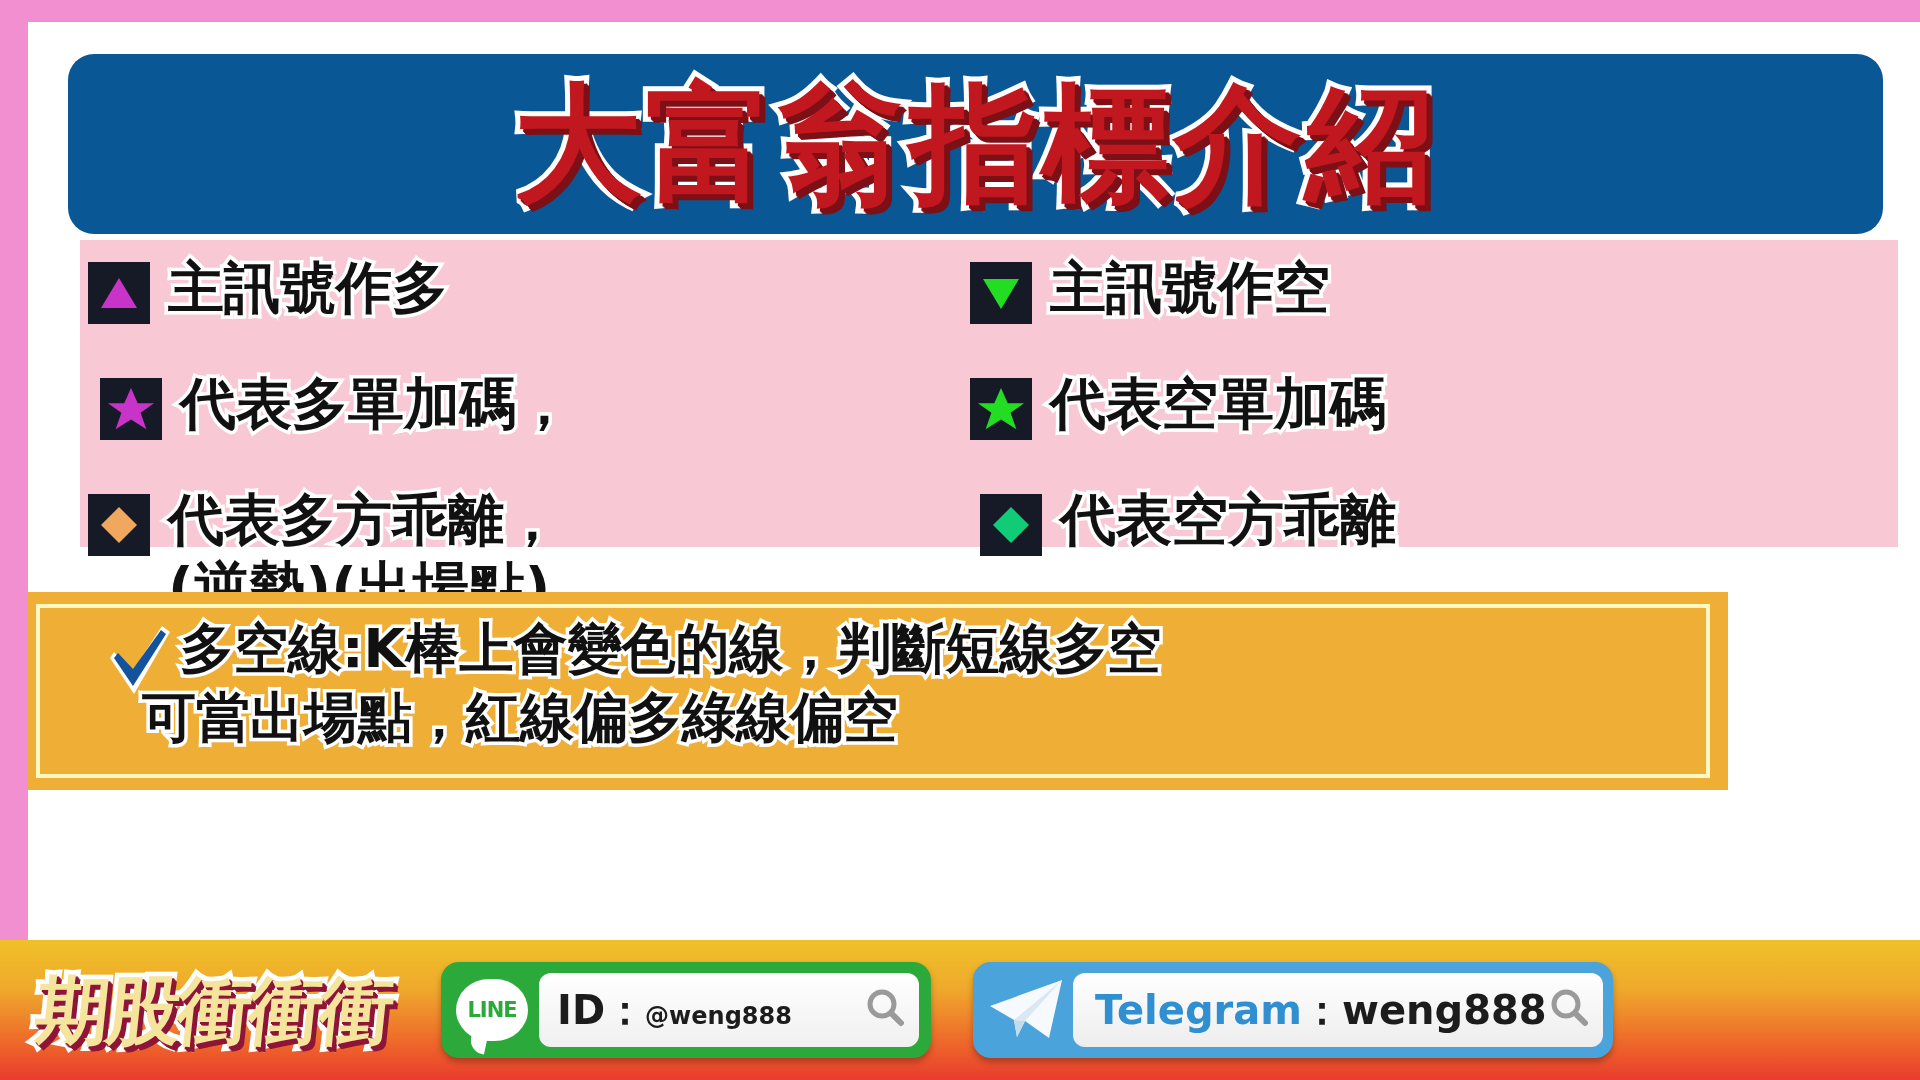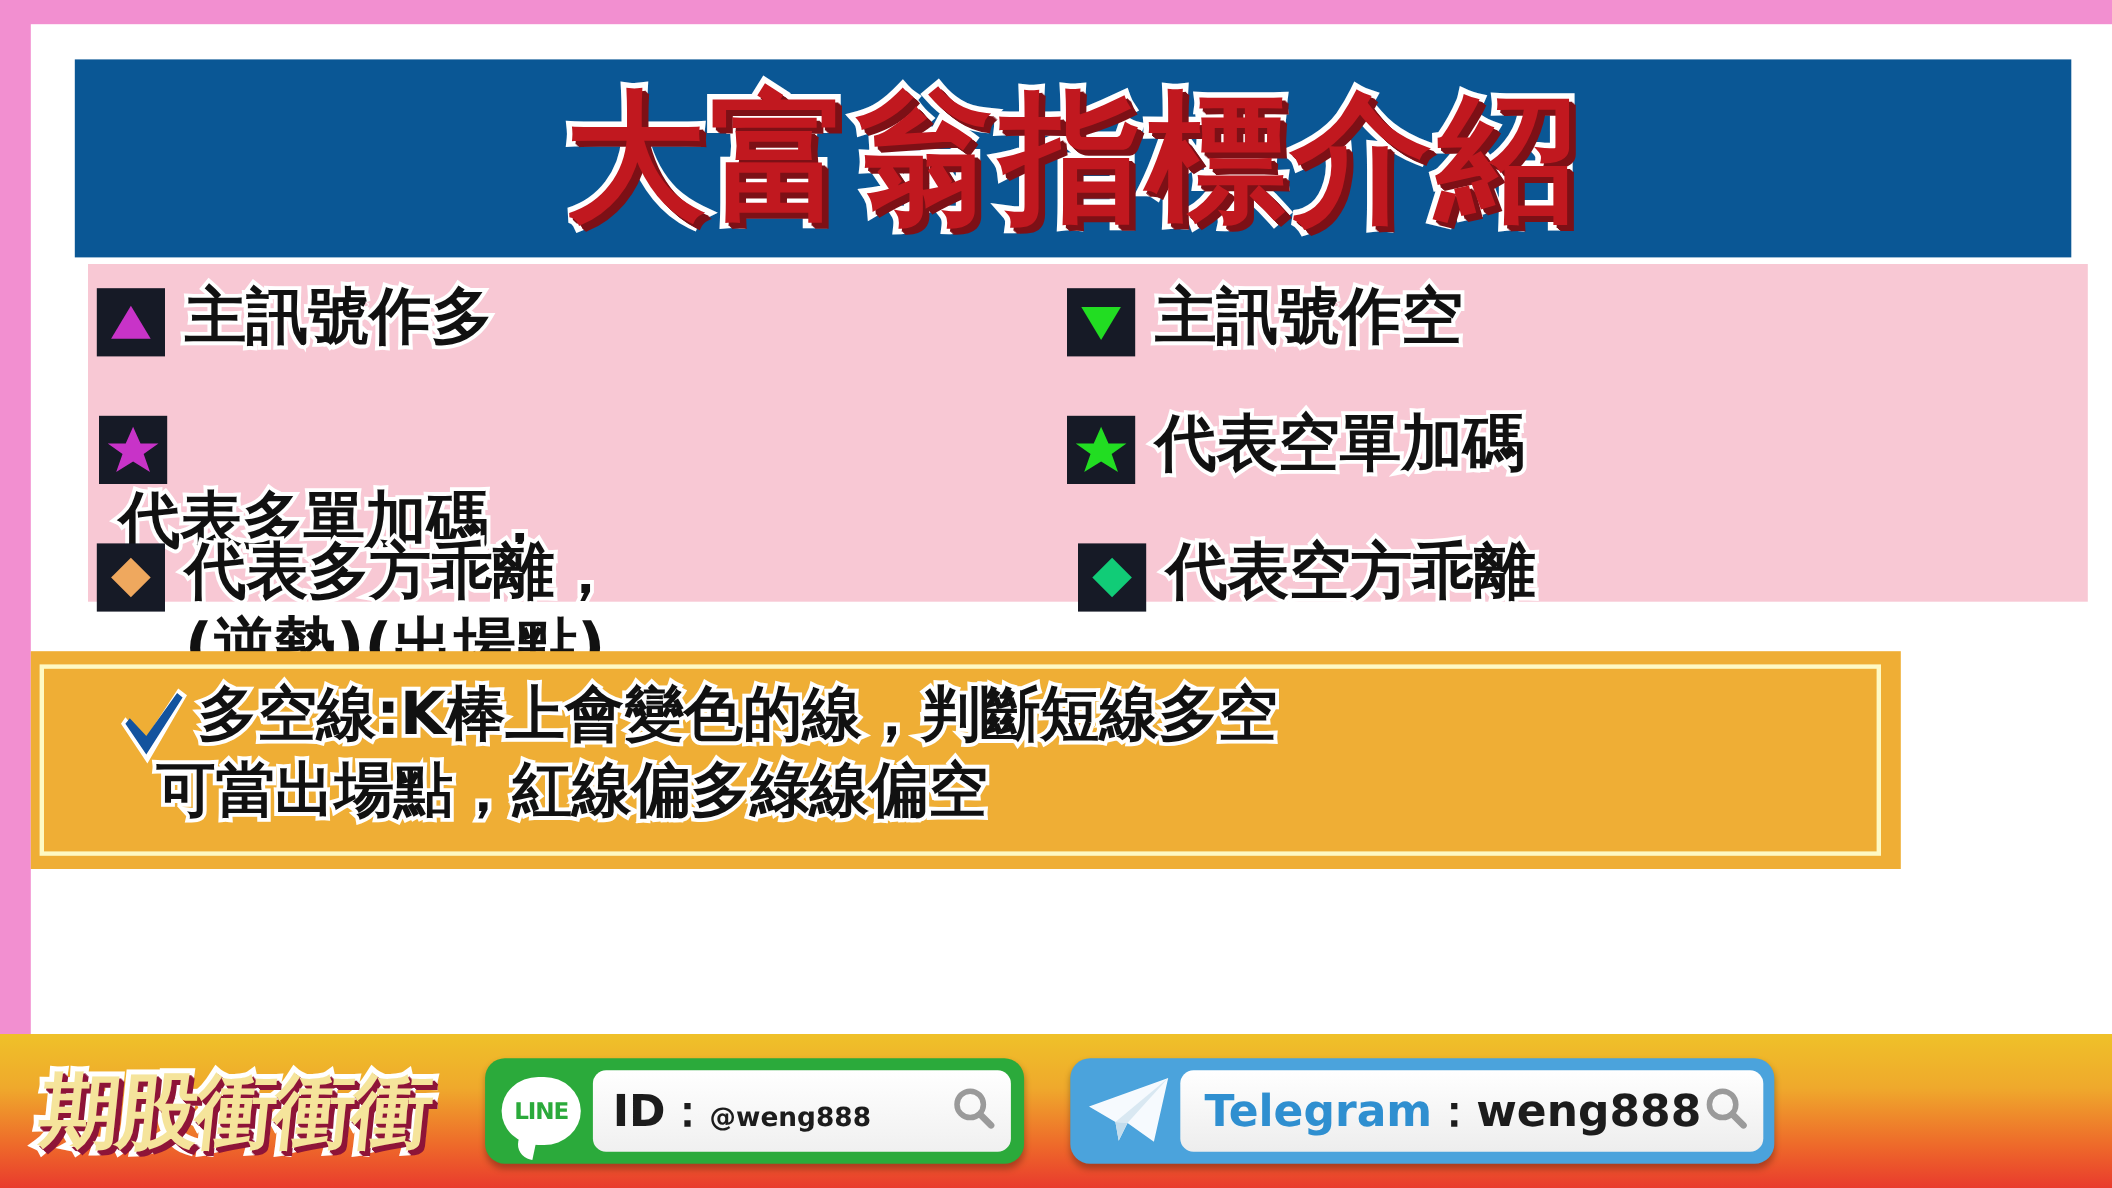--- a/index.html
+++ b/index.html
@@ -13,21 +13,21 @@
   
   .card{
     position:absolute; left:28px; top:22px; width:1892px; height:918px;
     background:#ffffff;
   }
 
   
   .banner{
     position:absolute; left:40px; top:32px; width:1815px; height:180px;
     background:#0A5795;
-    display:flex; align-items:center; justify-content:center;
+    display:flex; align-items:center; justify-content:center;border-radius:26px;
   }
   .banner-title{
     font-family:"DejaVu Sans","Liberation Sans",sans-serif;
     font-weight:bold;
     font-size:128px;
     line-height:1;
     letter-spacing:4px;
     color:#C1181F;
     -webkit-text-stroke:10px #ffffff;
     paint-order:stroke fill;
@@ -70,21 +70,21 @@
     color:#111111;
     -webkit-text-stroke:7px #ffffff;
     paint-order:stroke fill;
     margin-left:18px;
     white-space:pre;
   }
   .legend-text .sub{ display:block; }
 
   
   .lrow1{ left:8px;  top:14px; }
-  .lrow2{ left:10px;  top:130px;flex-direction:column; }
+  .lrow2{ left:20px;  top:130px; }
   .lrow3{ left:8px;  top:246px; }
   
   .rrow1{ left:10px; top:14px; }
   .rrow2{ left:10px; top:130px; }
   .rrow3{ left:20px; top:246px; }
 
   
   .tip-box{
     position:absolute; left:0px; top:570px; width:1700px; height:198px;
     background:#EFAE35;

